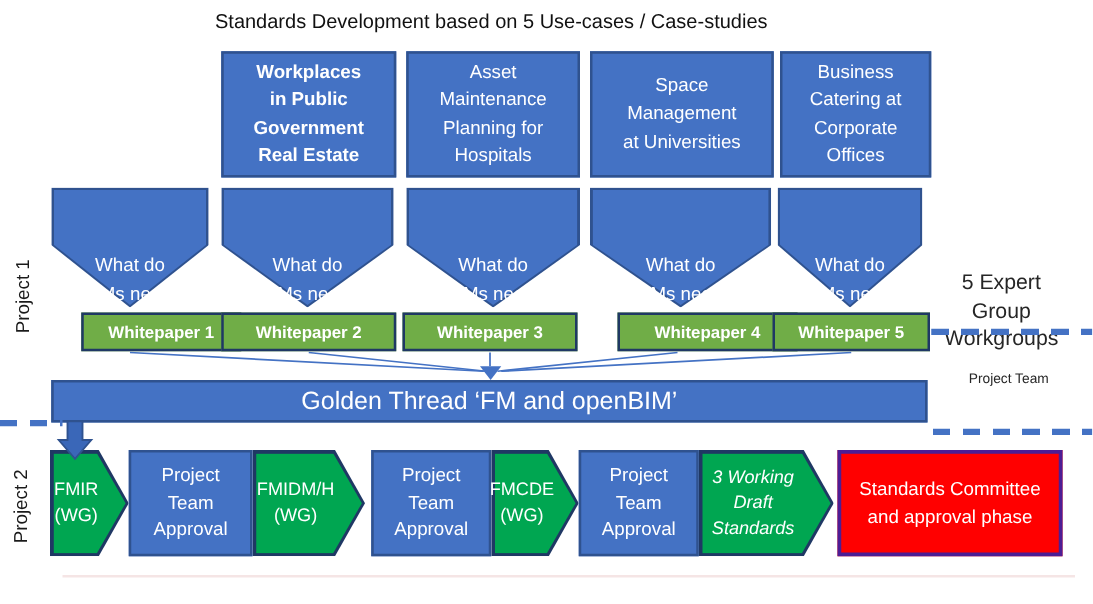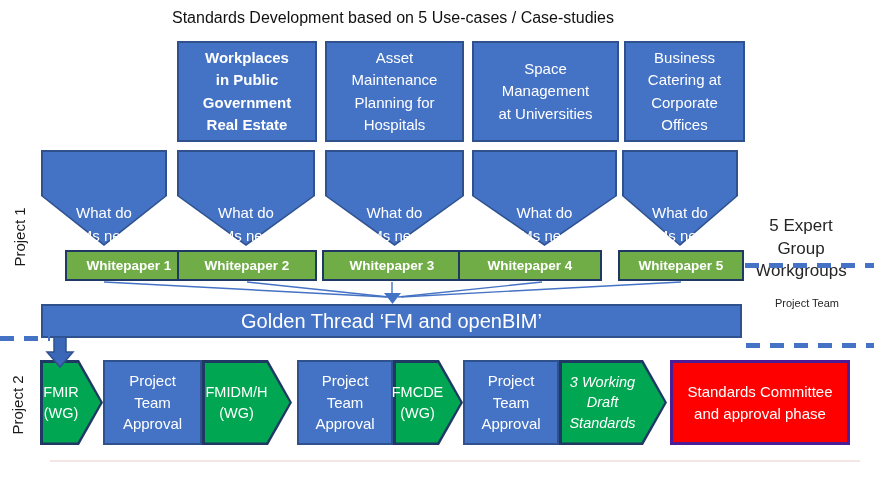--- a/index.html
+++ b/index.html
@@ -35,21 +35,21 @@
          clip-path:polygon(0 0,100% 0,100% 47.5%,50% 100%,0 47.5%);}
   .qtext{position:absolute;left:0;right:0;top:4px;text-align:center;color:#fff;
          font-size:15px;line-height:1.5;margin-top:48px;}
 
   
   .wp{top:250px;height:31px;background:#70AD47;border:2px solid #1F3864;color:#fff;
       font-weight:bold;font-size:13.5px;}
   .wp1{left:40px;width:128px;margin-left:25px;}
   .wp2{left:177px;width:140px;}
   .wp3{left:322px;width:140px;}
-  .wp4{left:458px;width:144px;}
+  .wp4{left:494px;width:144px;}
   .wp5{left:618px;width:126px;}
 
   
   .golden{left:41px;top:304px;width:701px;height:34px;background:#4472C4;
           border:2px solid #2F528F;color:#fff;font-size:20px;}
 
   
   .proc{top:360px;height:85px;color:#fff;font-size:15px;line-height:1.45;}
   .prect{background:#4472C4;border:2px solid #2F528F;}
   .pr1{left:103px;width:99px;}

